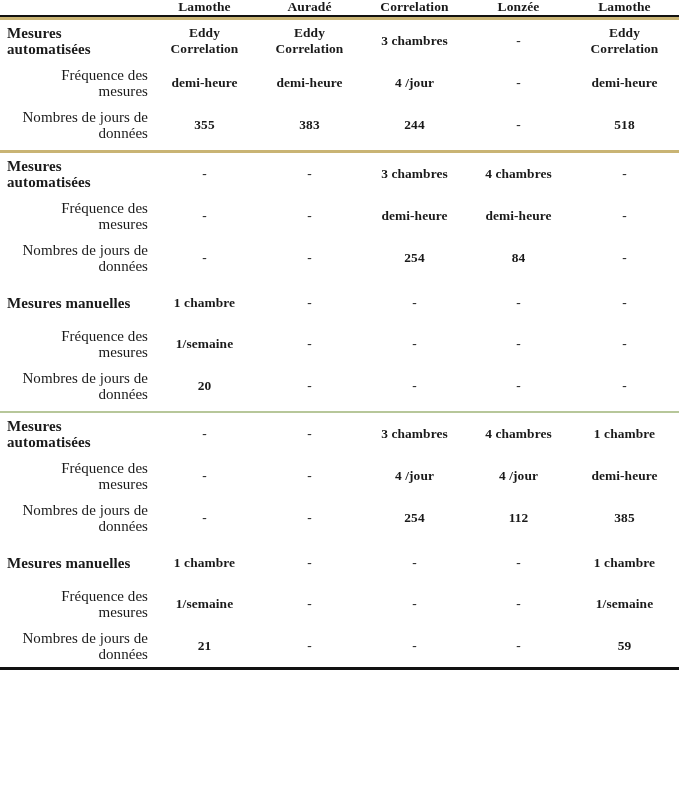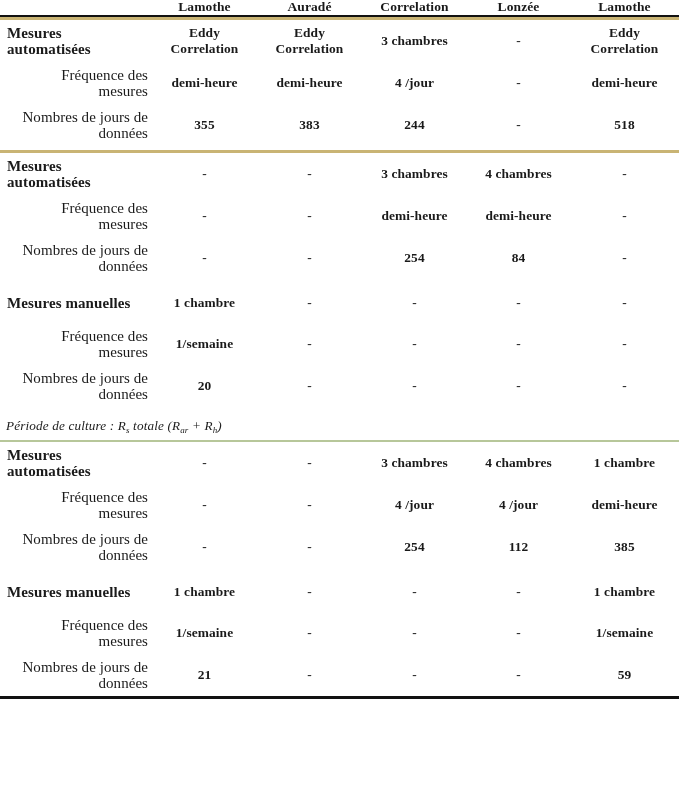--- a/index.html
+++ b/index.html
@@ -267,23 +267,20 @@
           </td>
           <td class="cell">20</td>
           <td class="cell dash">-</td>
           <td class="cell dash">-</td>
           <td class="cell dash">-</td>
           <td class="cell dash">-</td>
         </tr>
         <tr class="spacer-row">
           <td colspan="6" style="height: 4px;"></td>
         </tr>
-        <tr class="section-row">
-          <td colspan="6"><span class="sect-txt">Période de culture : R<sub>s</sub> totale (R<sub>ar</sub> + R<sub>h</sub>)</span></td>
-        </tr>
         <tr class="rule-green">
           <td colspan="6" style="border-bottom-color: rgb(183, 199, 154);"></td>
         </tr>
         <tr class="r-main">
           <td class="rlabel">Mesures automatisées</td>
           <td class="cell dash">-</td>
           <td class="cell dash">-</td>
           <td class="cell">3 chambres</td>
           <td class="cell">4 chambres</td>
           <td class="cell">1 chambre</td>

